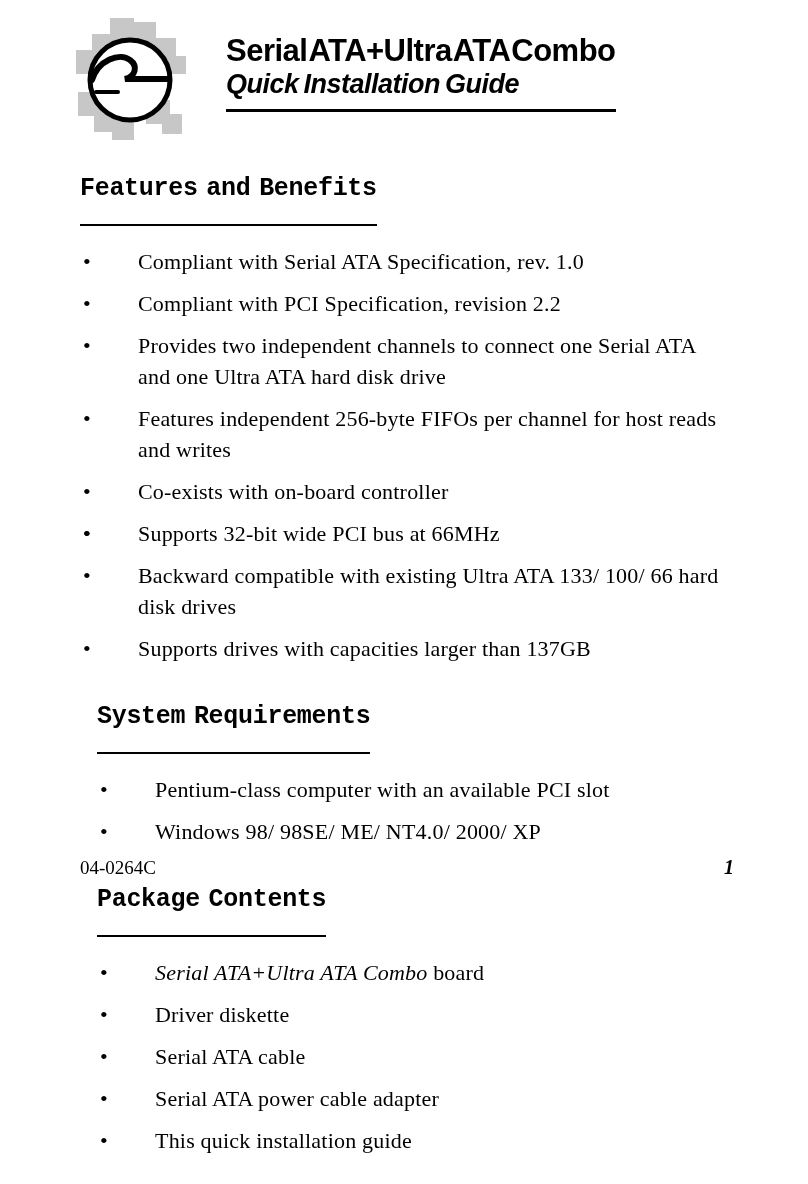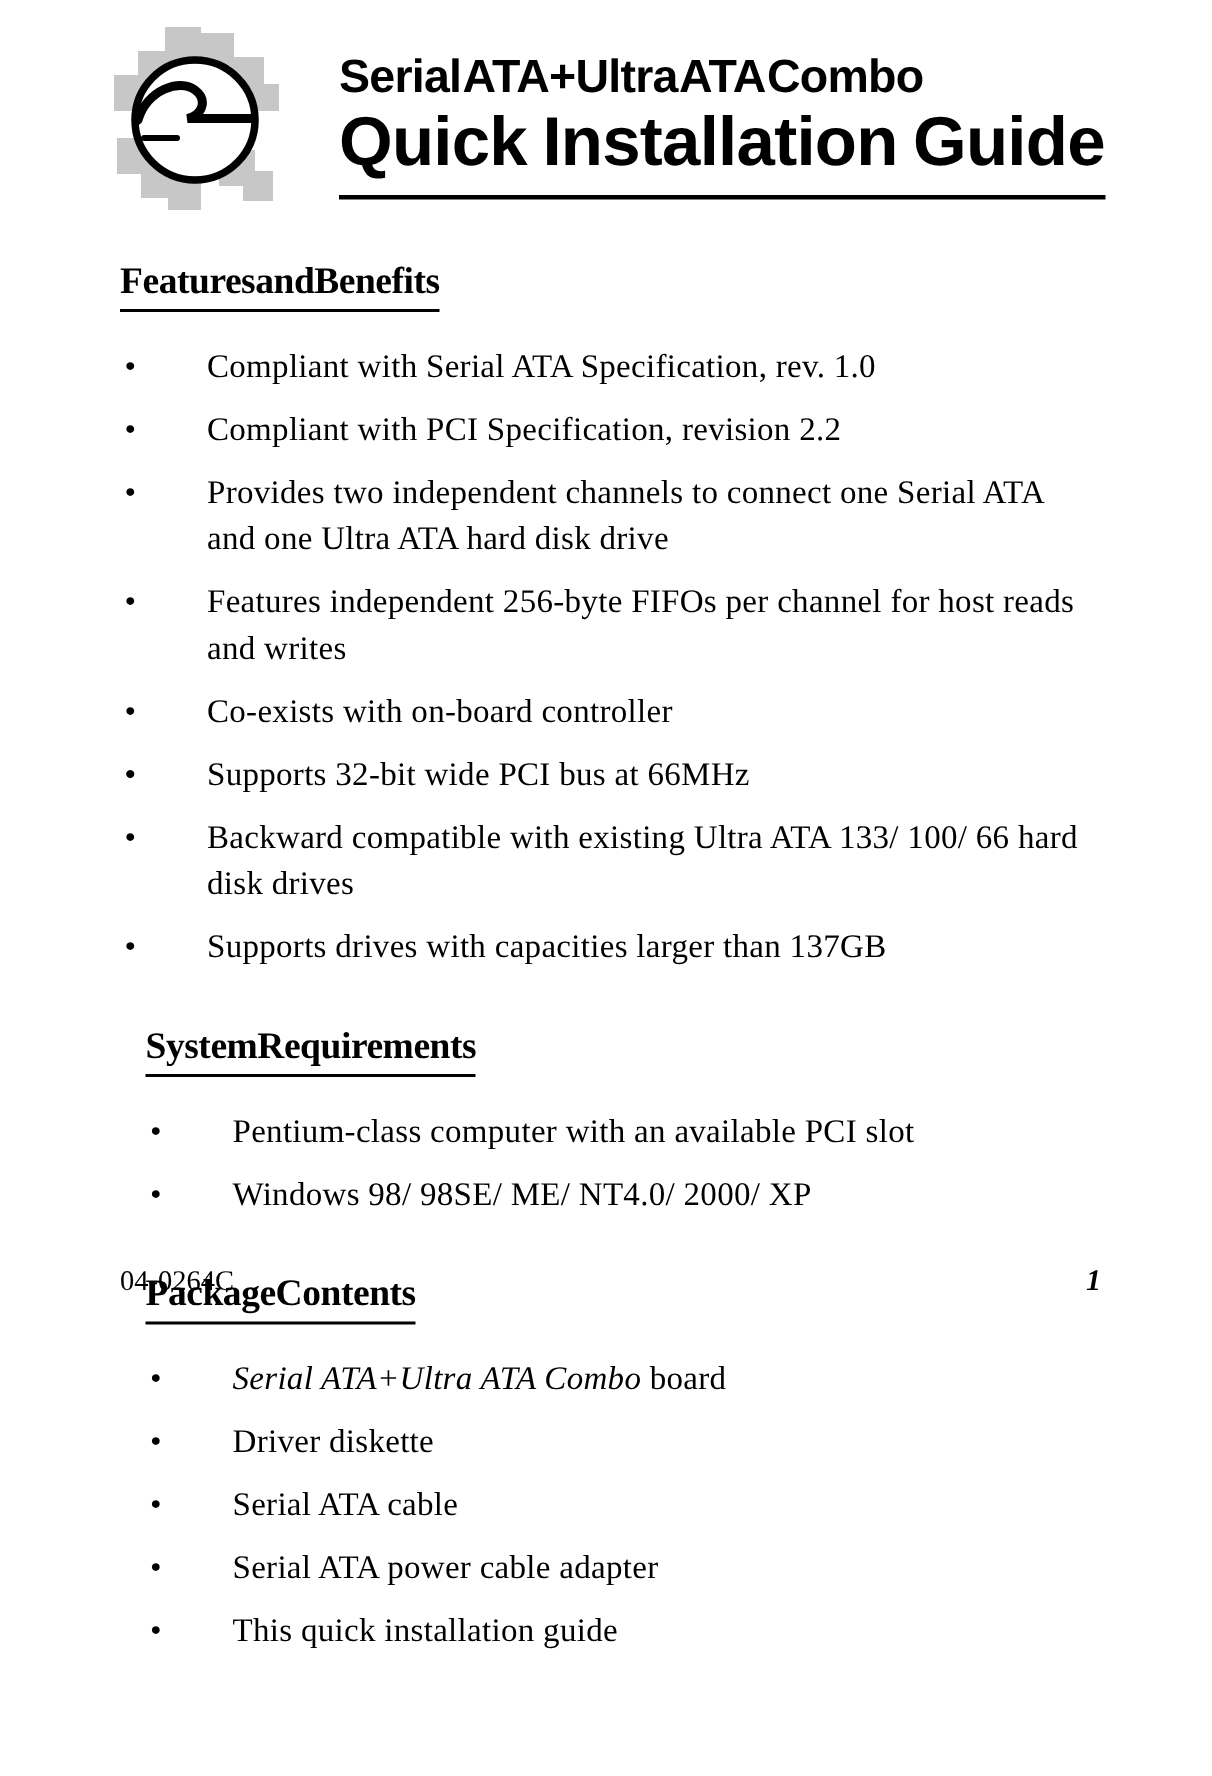--- a/index.html
+++ b/index.html
@@ -44,39 +44,40 @@
     font-weight: 700;
     font-size: 31px;
     letter-spacing: -0.5px;
     word-spacing: -6px;
     line-height: 1.12;
     white-space: nowrap;
   }
   .title-line2 {
     font-family: "Liberation Sans", sans-serif;
     font-weight: 700;
-    font-size: 46px;
+    font-size: 27px;
     letter-spacing: -0.5px;
     word-spacing: -2px;
     line-height: 1.12;
     white-space: nowrap;
+    font-style: italic;
   }
   
   .sections { margin-top: 30px; }
   .doc-section { margin-top: 0; }
   .doc-section:not(:first-child) { margin-top: 38px; margin-left: 17px; }
   .section-heading {
-    font-family: Liberation Serif, serif;
+    font-family: Liberation Mono, monospace;
     font-weight: 700;
     font-size: 25px;
     letter-spacing: -0.3px;
     word-spacing: -6px;
     display: inline-block;
     border-bottom: 2px solid #000;
-    padding-bottom: 4px;
+    padding-bottom: 21px;
     margin: 0 0 20px 0;
   }
   .bullet-list {
     list-style: none;
     margin: 0;
     padding: 0;
   }
   .bullet-item {
     position: relative;
     padding-left: 58px;
@@ -89,21 +90,21 @@
     position: absolute;
     left: 3px;
     top: 0;
   }
   .bullet-text em { font-style: italic; }
   
   .footer {
     position: absolute;
     left: 80px;
     right: 74px;
-    bottom: 22px;
+    bottom: 9px;
     display: flex;
     justify-content: space-between;
     align-items: baseline;
     font-size: 19px;
   }
   .footer-right {
     font-style: italic;
     font-size: 20px;
     font-weight: 600;
   }

